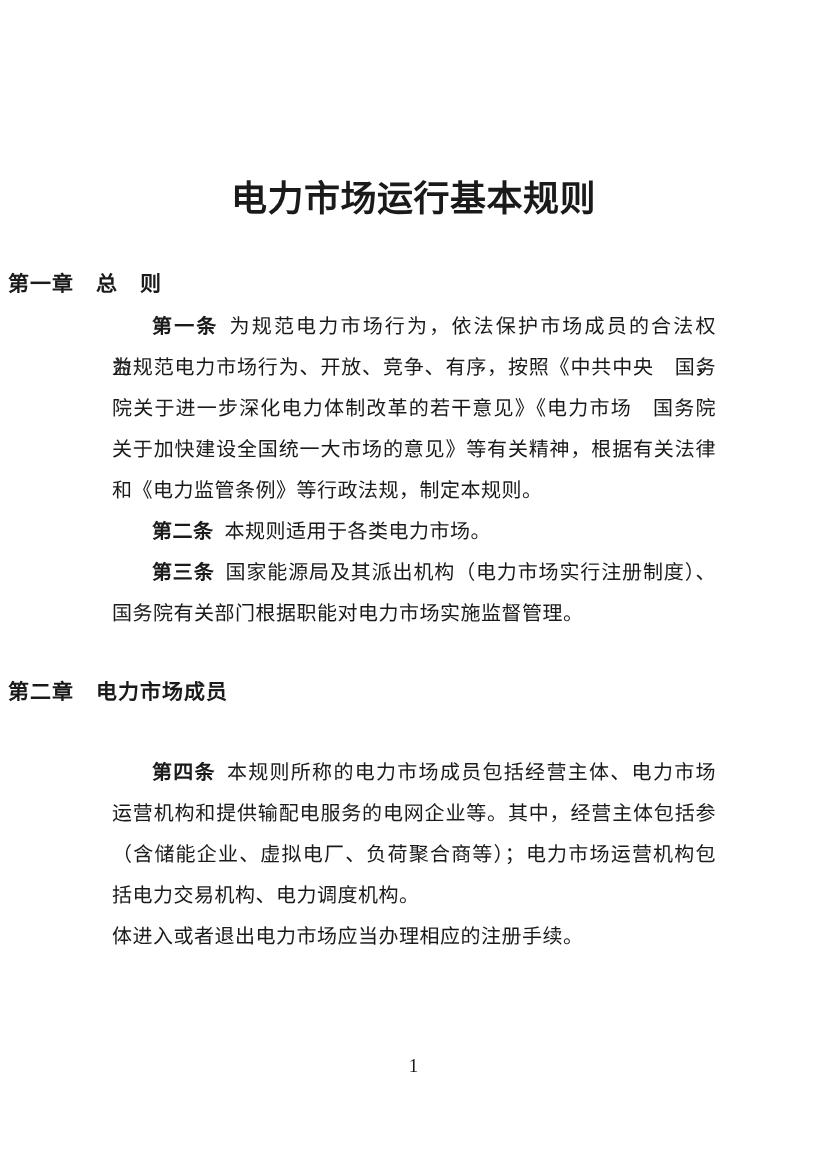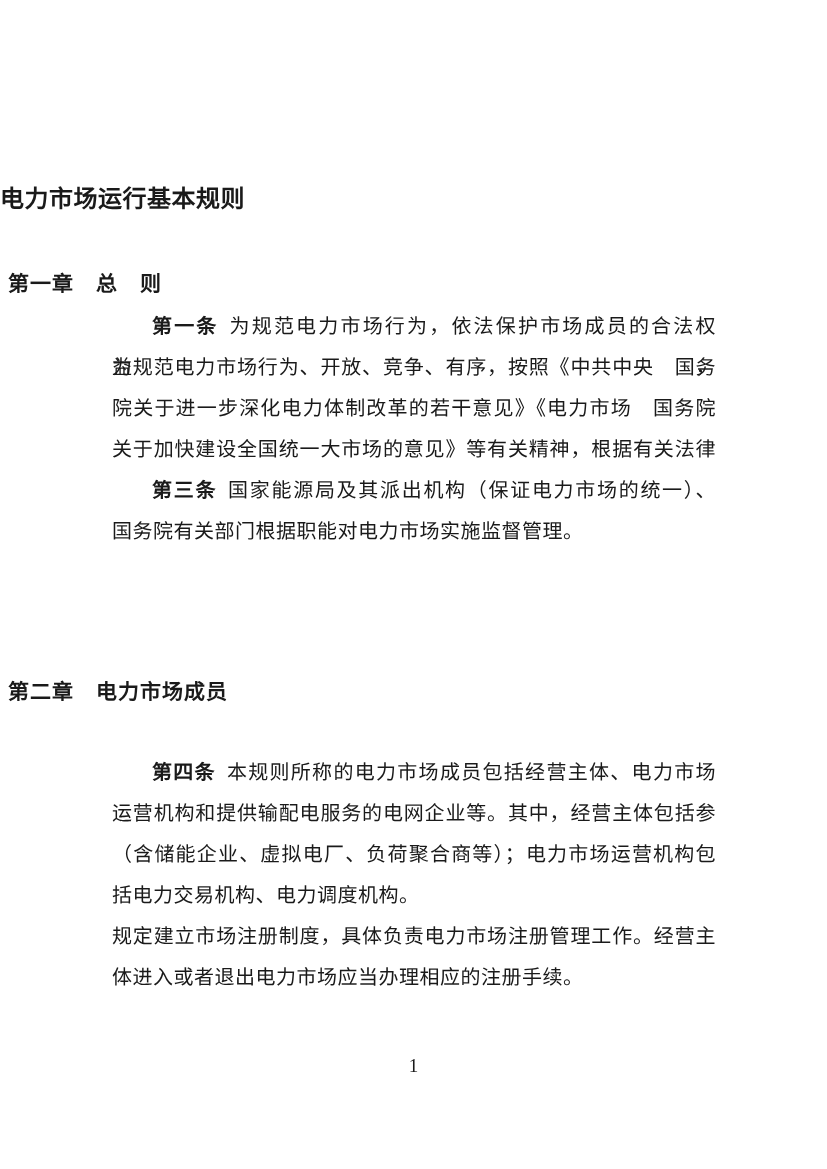--- a/index.html
+++ b/index.html
@@ -21,22 +21,23 @@
     width: 827px;
     height: 1169px;
     background: var(--bg-color, #ffffff);
   }
   .doc-title {
     position: absolute;
     top: 181px;
     left: 0;
     width: 100%;
     margin: 0;
+    text-align: center;
     font-family: "Liberation Serif", serif;
-    font-size: 24px;
+    font-size: 36px;
     font-weight: bold;
     letter-spacing: 0.5px;
     line-height: 36px;
   }
   .chap {
     position: absolute;
     left: 8px;
     width: 100%;
     margin: 0;
     text-align: left;
@@ -89,30 +90,31 @@
 
   <h1 class="doc-title">电力市场运行基本规则</h1>
 
   <h2 class="chap" style="top:273px">第一章　总　则</h2>
 
   <div class="block" style="top:306px">
     <div class="ln ind fill"><span class="art">第一条</span><span class="txt">为规范电力市场行为，依法保护市场成员的合法权益，</span></div>
     <div class="ln fill"><span class="txt">为规范电力市场行为、开放、竞争、有序，按照《中共中央　国务</span></div>
     <div class="ln fill"><span class="txt">院关于进一步深化电力体制改革的若干意见》《电力市场　国务院</span></div>
     <div class="ln fill"><span class="txt">关于加快建设全国统一大市场的意见》等有关精神，根据有关法律</span></div>
-    <div class="ln ind fill"><span class="art">第三条</span><span class="txt">国家能源局及其派出机构（保证电力市场的统一）、</span></div>
+    <div class="ln"><span class="txt">和《电力监管条例》等行政法规，制定本规则。</span></div>
+    <div class="ln ind"><span class="art">第二条</span><span class="txt">本规则适用于各类电力市场。</span></div>
+    <div class="ln ind fill"><span class="art">第三条</span><span class="txt">国家能源局及其派出机构（电力市场实行注册制度）、</span></div>
     <div class="ln"><span class="txt">国务院有关部门根据职能对电力市场实施监督管理。</span></div>
   </div>
 
   <h2 class="chap" style="top:681px">第二章　电力市场成员</h2>
 
   <div class="block" style="top:752px">
     <div class="ln ind fill"><span class="art">第四条</span><span class="txt">本规则所称的电力市场成员包括经营主体、电力市场</span></div>
     <div class="ln fill"><span class="txt">运营机构和提供输配电服务的电网企业等。其中，经营主体包括参</span></div>
     <div class="ln fill"><span class="txt">（含储能企业、虚拟电厂、负荷聚合商等）；电力市场运营机构包</span></div>
     <div class="ln"><span class="txt">括电力交易机构、电力调度机构。</span></div>
-    <div class="ln fill"><span class="txt">规定建立市场注册制度，具体负责电力市场注册管理工作。经营主</span></div>
     <div class="ln"><span class="txt">体进入或者退出电力市场应当办理相应的注册手续。</span></div>
   </div>
 
   <div class="page-number">1</div>
 
 </div>
 
 </body></html>

